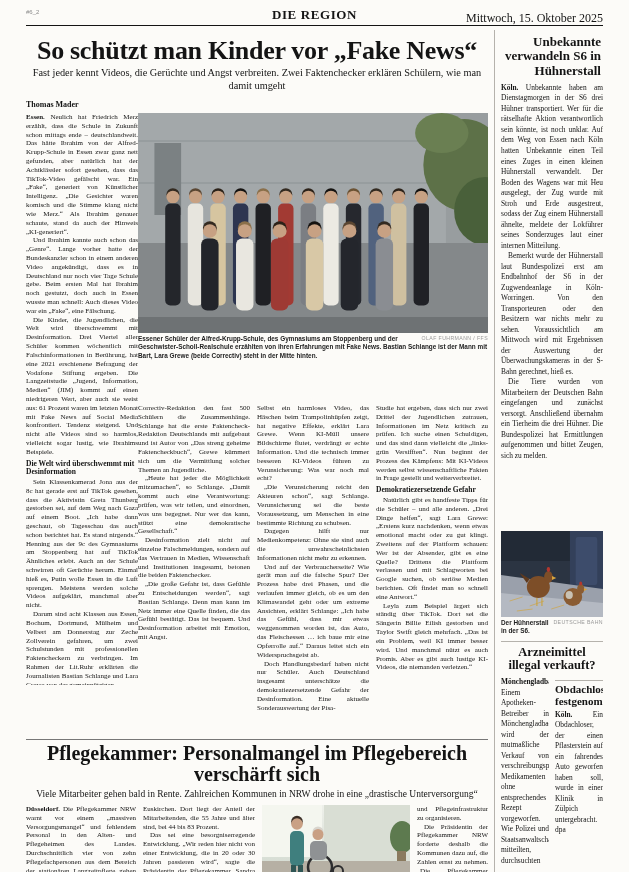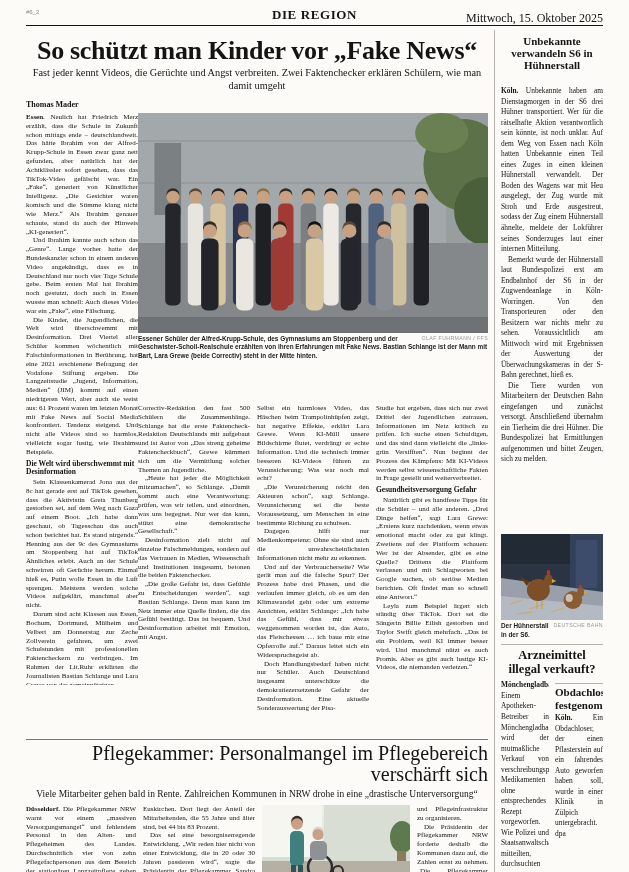--- a/index.html
+++ b/index.html
@@ -23,30 +23,30 @@
   .photo svg{display:block;width:100%;height:100%;}
   .photo-main{height:220px;}
   .cap{font-family:"Liberation Sans",sans-serif;font-size:6.4px;font-weight:700;line-height:1.3;margin-top:2px;color:#222;}
   .credit{float:right;font-weight:400;color:#999;font-size:5.2px;letter-spacing:.4px;margin-left:4px;}
   .cols3{display:flex;gap:7px;margin-top:4px;}
   .c3{flex:1;min-width:0;height:328px;overflow:hidden;margin-top:40px;}
   .para{margin:0;font-size:7px;line-height:1.26;text-align:justify;hyphens:auto;-webkit-hyphens:auto;}
   .para + .para, .colsub + .para{text-indent:7px;}
   .colsub{font-size:7.5px;line-height:1.15;margin:3px 0 1px;font-weight:700;}
   .sep{border:none;border-top:1px solid #777;margin:7px 0 3px;}
-  .care-head{font-size:20px;font-weight:400;text-align:right;line-height:1.05;margin:2px 0 4px;}
+  .care-head{font-size:20px;font-weight:700;text-align:center;line-height:1.05;margin:2px 0 4px;}
   .care-sub{font-size:9.5px;text-align:center;margin:0 0 6px;}
   .body2{display:flex;gap:7px;}
   .b2col{height:120px;overflow:hidden;}
   .b2c1{flex:0 0 110px;}
   .b2c2{flex:0 0 112px;}
   .b2photo{flex:0 0 148px;}
   .b2c4{flex:1;min-width:0;}
   .photo-care{height:80px;}
-  .sb-head{font-size:11px;font-weight:700;text-align:center;line-height:1.1;margin:5px 2px 15px;}
+  .sb-head{font-size:13px;font-weight:700;text-align:right;line-height:1.1;margin:5px 2px 5px;}
   .sb-body{height:448px;overflow:hidden;}
   .sidebar .para{font-size:7.4px;line-height:1.42;}
   .photo-hen{height:86px;}
   .sb-rule{border:none;border-top:1px solid #b5b2ac;margin:5px 0 4px;}
   .sb-head2{font-size:12.5px;font-weight:700;text-align:center;line-height:1.1;margin:2px 0 4px;}
   .sb-cols{display:flex;gap:6px;}
   .sbc{flex:1;min-width:0;height:186px;overflow:hidden;}
   .sb-rule-mini{margin:3px 0 2px;}
   .sb-head3{font-size:11px;font-weight:700;line-height:1.12;margin:1px 0 2px;}
 </style>
@@ -174,21 +174,21 @@
                 </div>
               <div class="c3">
                   <p class="para">Selbst ein harmloses Video, das Häschen beim Trampolinhüpfen zeigt, hat negative Effekte, erklärt Lara Grewe. Wenn KI-Müll unsere Bildschirme flutet, verdrängt er echte Information. Und die technisch immer besseren KI-Videos führen zu Verunsicherung: Was war noch mal echt?</p>
                   <p class="para">„Die Verunsicherung reicht den Akteuren schon“, sagt Schlange. Verunsicherung sei die beste Voraussetzung, um Menschen in eine bestimmte Richtung zu schubsen.</p>
                   <p class="para">Dagegen hilft nur Medienkompetenz: Ohne sie sind auch die unwahrscheinlichsten Informationen nicht mehr zu erkennen.</p>
                   <p class="para">Und auf der Verbraucherseite? Wie gerät man auf die falsche Spur? Der Prozess habe drei Phasen, und die verlaufen immer gleich, ob es um den Klimawandel geht oder um extreme Ansichten, erklärt Schlange: „Ich habe das Gefühl, dass mir etwas weggenommen worden ist, das Auto, das Fleischessen … ich baue mir eine Opferrolle auf.“ Daraus leitet sich ein Widerspruchsgeist ab.</p>
                   <p class="para">Doch Handlungsbedarf haben nicht nur Schüler. Auch Deutschland insgesamt unterschätze die demokratiezersetzende Gefahr der Desinformation. Eine aktuelle Sonderauswertung der Pisa-</p>
                 </div>
               <div class="c3">
                   <p class="para">Studie hat ergeben, dass sich nur zwei Drittel der Jugendlichen zutrauen, Informationen im Netz kritisch zu prüfen. Ich suche einen Schuldigen, und das sind dann vielleicht die „links-grün Versifften“. Nun beginnt der Prozess des Kämpfens: Mit KI-Videos werden selbst wissenschaftliche Fakten in Frage gestellt und weiterverbreitet.</p>
-                  <h4 class="colsub">Gesundheitsversorgung Gefahr</h4>
+                  <h4 class="colsub">Demokratiezersetzende Gefahr</h4>
                   <p class="para">Natürlich gibt es handfeste Tipps für die Schüler – und alle anderen. „Drei Dinge helfen“, sagt Lara Grewe: „Erstens kurz nachdenken, wenn etwas emotional macht oder zu gut klingt. Zweitens auf der Plattform schauen: Wer ist der Absender, gibt es eine Quelle? Drittens die Plattform verlassen und mit Schlagworten bei Google suchen, ob seriöse Medien berichten. Oft findet man so schnell eine Antwort.“</p>
                   <p class="para">Leyla zum Beispiel ärgert sich ständig über TikTok. Dort sei die Sängerin Billie Eilish gestorben und Taylor Swift gleich mehrfach. „Das ist ein Problem, weil KI immer besser wird. Und manchmal nützt es auch Promis. Aber es gibt auch lustige KI-Videos, die niemanden verletzen.“</p>
                 </div>
             </div>
           </div>
         </div>
       </article>
 
       <hr class="sep">
 

